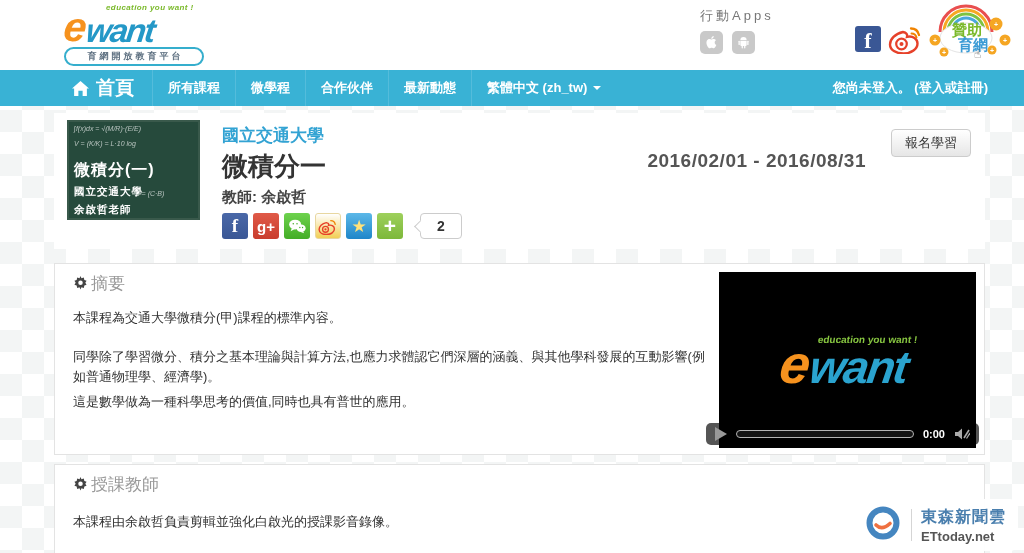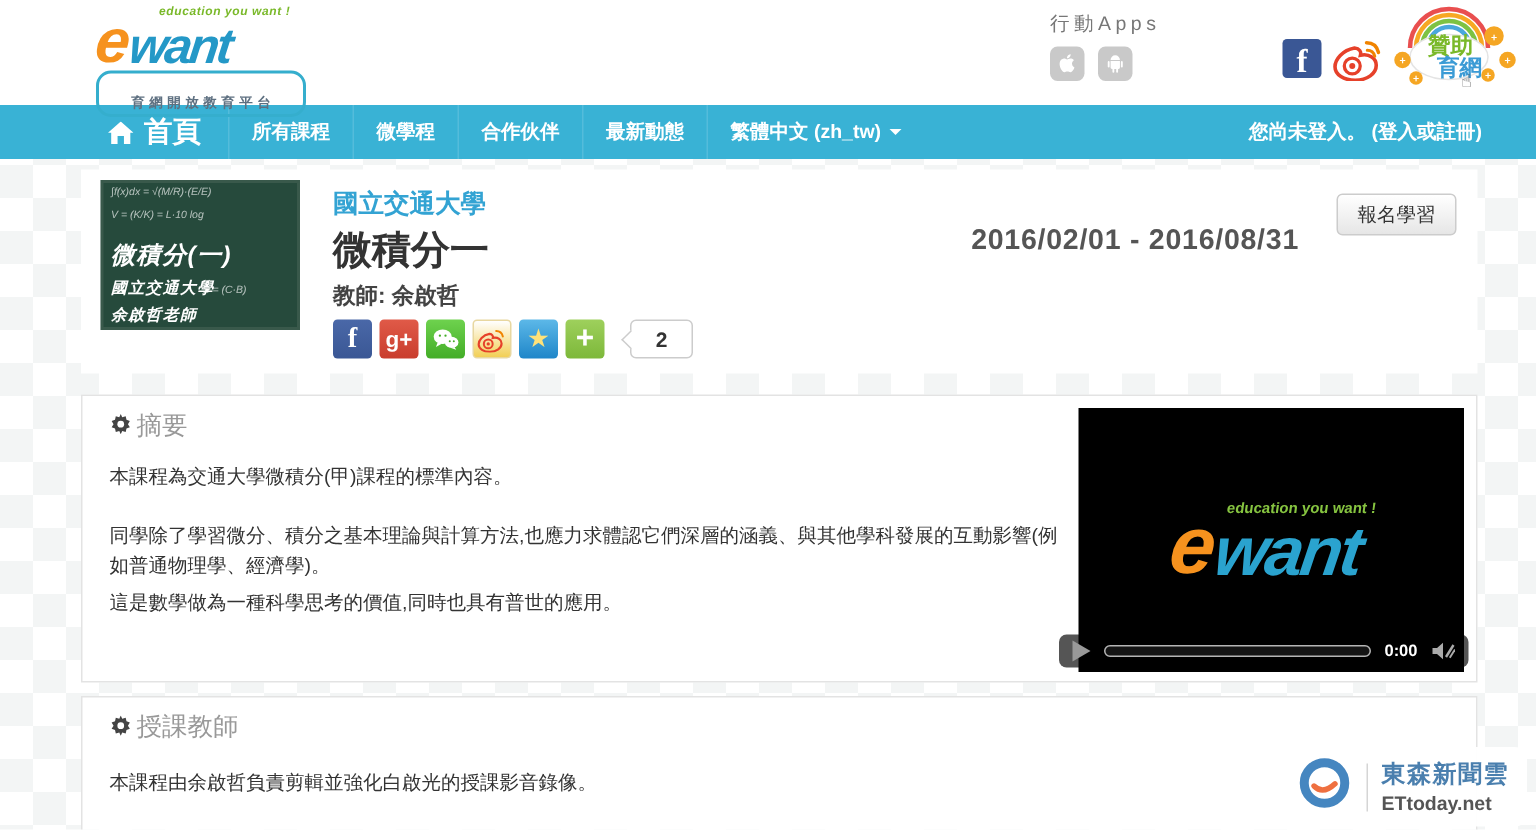--- a/index.html
+++ b/index.html
@@ -14,42 +14,42 @@
     background-position:0 0,22px 22px;
     position:relative;
   }
   
   .top-header { height:70px; background:#fff; position:relative; }
   .logo { position:absolute; left:64px; top:3px; width:152px; cursor:pointer; }
   .logo-tagline { color:#7ab92a; font-size:8px; font-weight:bold; font-style:italic; margin-left:42px; letter-spacing:.4px; white-space:nowrap; }
   .logo-word { display:flex; align-items:flex-end; transform:skewX(-7deg); line-height:.85; margin-top:-2px; }
   .logo-e { color:#f6921e; font-size:41px; font-weight:bold; font-style:italic; }
   .logo-want { color:#2498c7; font-size:33px; font-weight:bold; font-style:italic; letter-spacing:-2px; }
-  .logo-pill { margin-top:2px; border:2px solid #35aecd; border-radius:10px; font-size:9px; font-weight:bold; color:#5e7081; letter-spacing:3px; text-align:center; width:140px; padding:13px 0 1px 3px; white-space:nowrap; overflow:hidden; }
+  .logo-pill { margin-top:2px; border:2px solid #35aecd; border-radius:10px; font-size:9px; font-weight:bold; color:#5e7081; letter-spacing:3px; text-align:center; width:140px; padding:1px 0 1px 3px; white-space:nowrap; overflow:hidden; }
   .apps-block { position:absolute; left:700px; top:7px; }
   .apps-label { font-size:13px; color:#777; letter-spacing:3px; }
   .apps-icons { display:flex; gap:9px; margin-top:6px; }
   .app-icon { width:23px; height:23px; background:#c9c9c9; border-radius:5px; display:flex; align-items:center; justify-content:center; cursor:pointer; }
   .social-fb { position:absolute; left:855px; top:26px; width:26px; height:26px; background:#3a5795; border-radius:3px; color:#fff; font-weight:bold; font-size:22px; text-align:center; line-height:30px; overflow:hidden; cursor:pointer; font-family:"Liberation Serif","DejaVu Serif",serif; }
   .social-weibo { position:absolute; left:888px; top:24px; cursor:pointer; }
   .sponsor-badge { position:absolute; left:926px; top:2px; cursor:pointer; }
   
   .navbar { height:36px; background:#39b2d5; display:flex; align-items:stretch; padding-left:54px;text-align:center; }
   .nav-home { display:flex; align-items:center; gap:7px; padding:0 18px; font-size:19px; font-weight:bold; color:#fff; cursor:pointer; }
   .nav-item { display:flex; align-items:center; padding:0 15px; font-size:13px; font-weight:bold; color:#fff; border-left:1px solid rgba(255,255,255,.14); cursor:pointer; white-space:nowrap; }
   .caret { margin-left:6px; width:0; height:0; border-left:4px solid transparent; border-right:4px solid transparent; border-top:4px solid #fff; }
   .nav-login { margin-left:auto; display:flex; align-items:center; padding-right:36px; font-size:13px; font-weight:bold; color:#fff; cursor:pointer; white-space:nowrap; }
   
   .container { width:931px; margin:7px 0 0 54px; }
   
   .course-card { background:#fff; padding:7px 14px 10px 13px; display:flex; }
   .thumb { width:133px; height:100px; background:#264a3c; position:relative; color:#fff; flex:none; overflow:hidden; box-shadow:inset 0 0 0 2px #39594b; cursor:pointer; }
   .thumb-formula { position:absolute; font-size:7px; opacity:.65; font-style:italic; white-space:nowrap; }
   .tf1 { left:7px; top:5px; } .tf2 { left:7px; top:20px; } .tf3 { left:68px; top:70px; }
-  .thumb-text { position:absolute; left:7px; top:40px;font-style:italic; }
+  .thumb-text { position:absolute; left:7px; top:40px; }
   .thumb-title { font-size:16px; font-weight:bold; letter-spacing:1px; }
   .thumb-line { font-size:10.5px; font-weight:bold; margin-top:4px; letter-spacing:1px; }
   .course-info { margin-left:22px; flex:1; }
   .course-univ { color:#33a3d3; font-size:17px; font-weight:bold; margin-top:4px; cursor:pointer; }
   .course-title { color:#333; font-size:26px; font-weight:bold; margin-top:2px; }
   .course-teacher { color:#444; font-size:15px; font-weight:bold; margin-top:4px; }
   .share-row { display:flex; align-items:center; gap:5px; margin-top:6px; }
   .share-icon { width:26px; height:26px; border-radius:3px; display:flex; align-items:center; justify-content:center; color:#fff; font-weight:bold; cursor:pointer; }
   .si-fb { background:linear-gradient(#4a68a8,#3a5795); font-size:19px; font-family:"Liberation Serif","DejaVu Serif",serif; }
   .si-gp { background:linear-gradient(#e05a48,#c93d2d); font-size:15px; }

